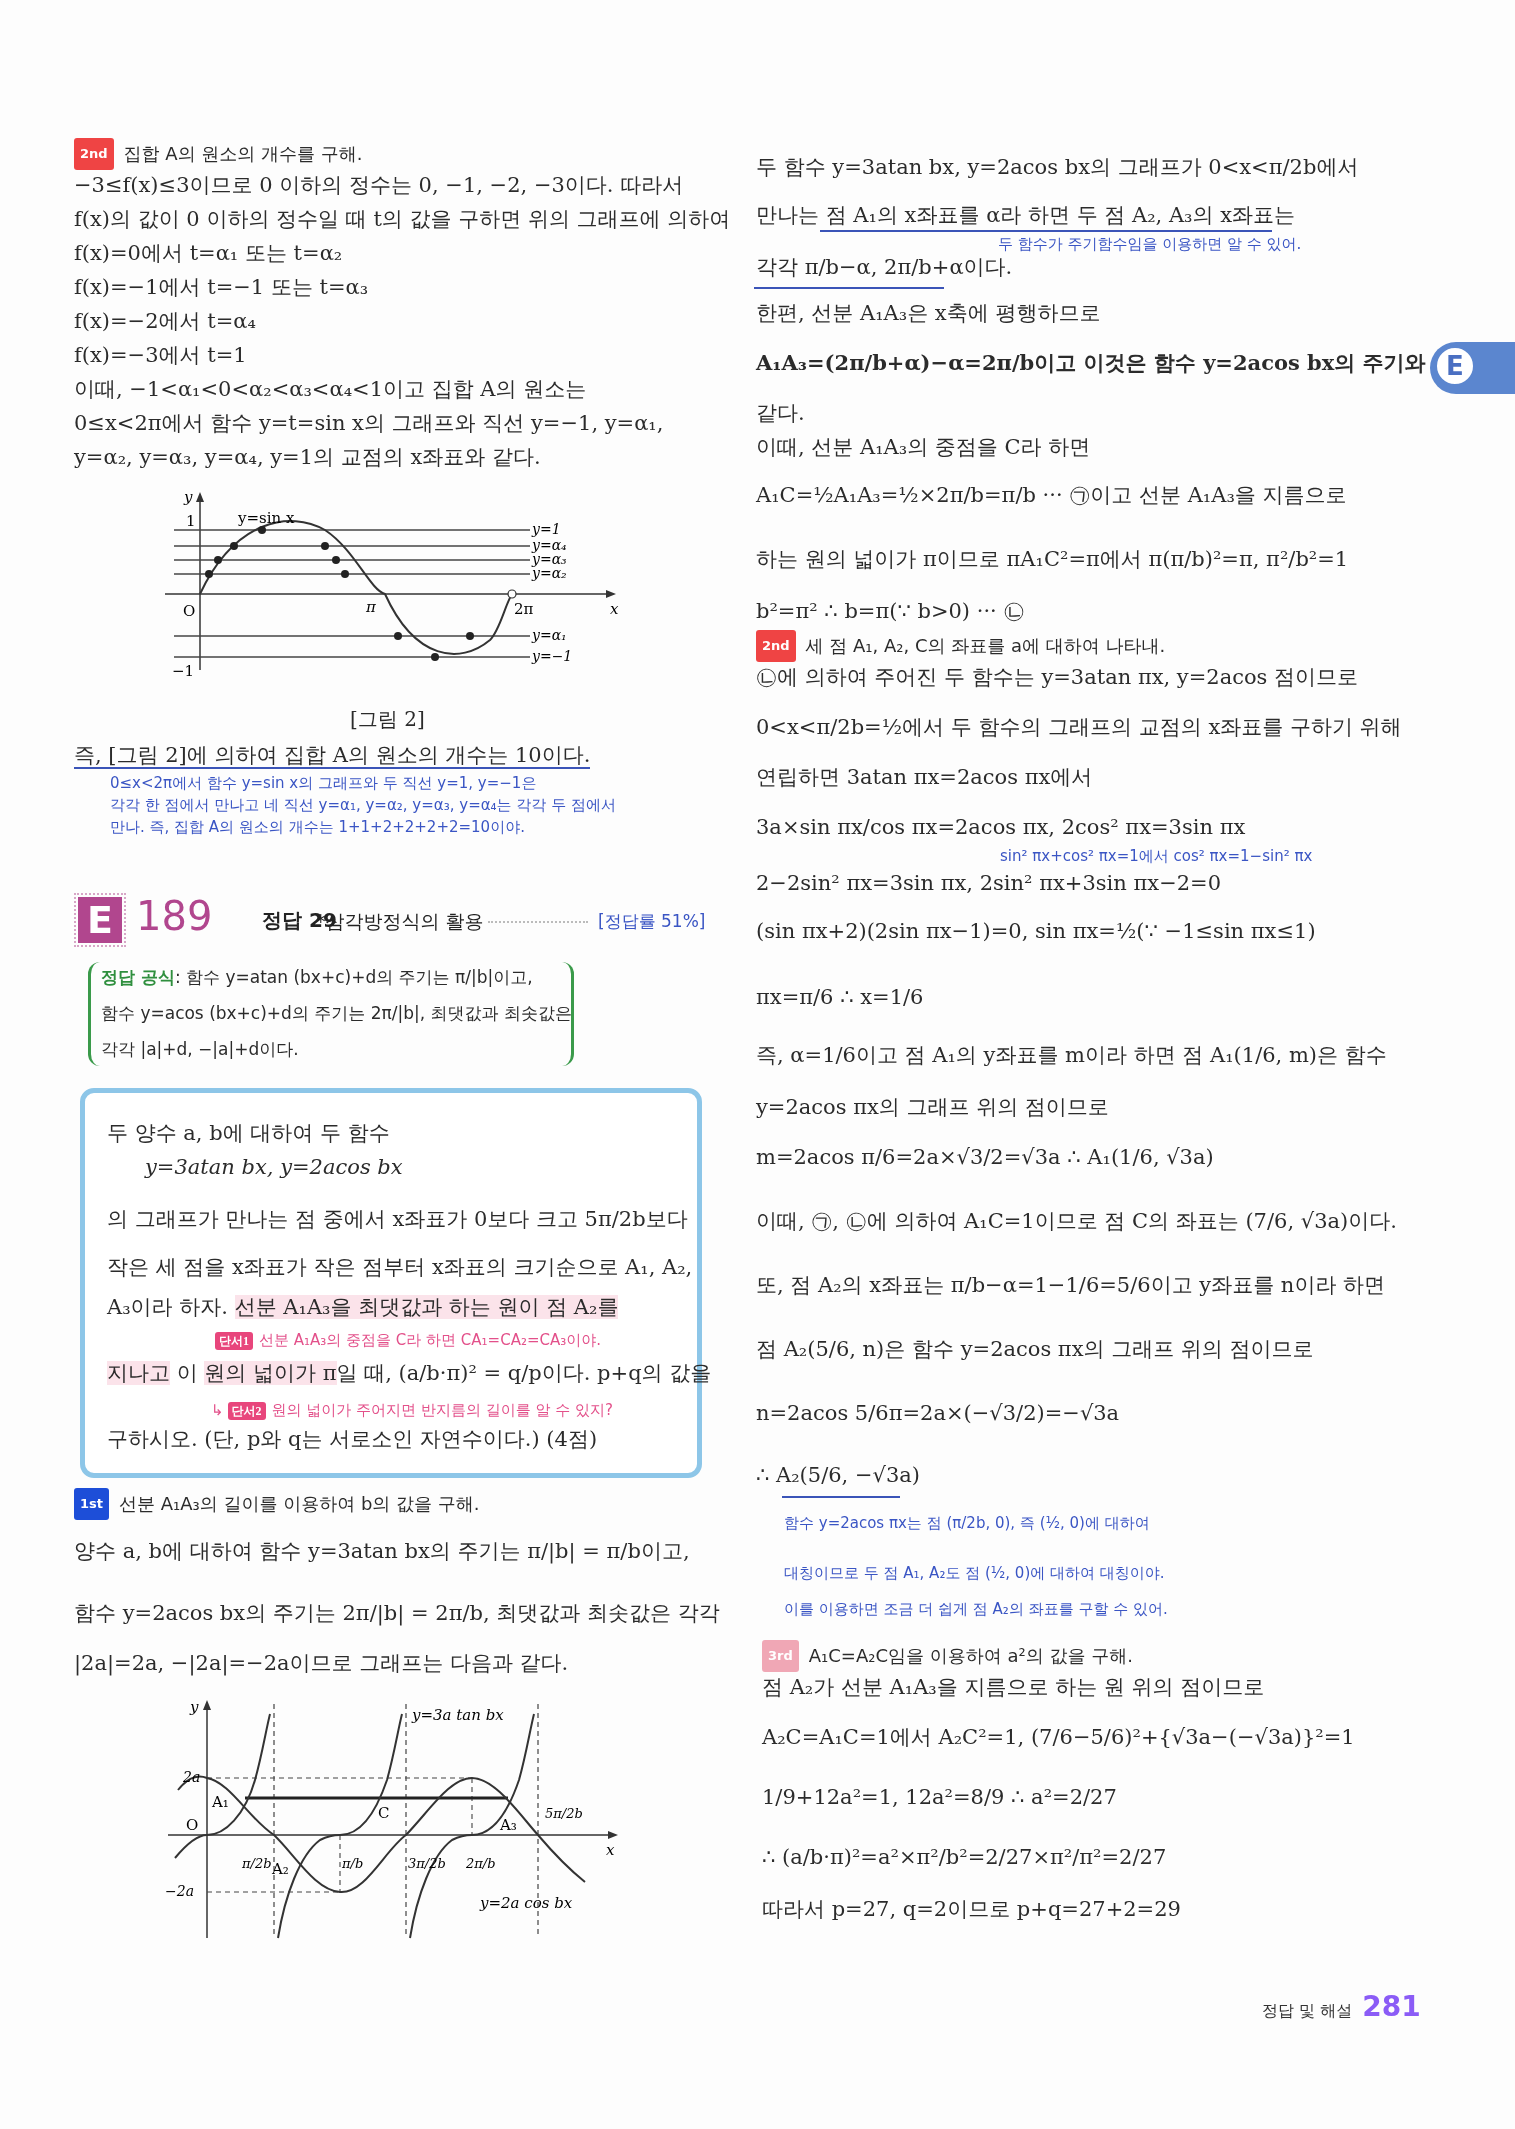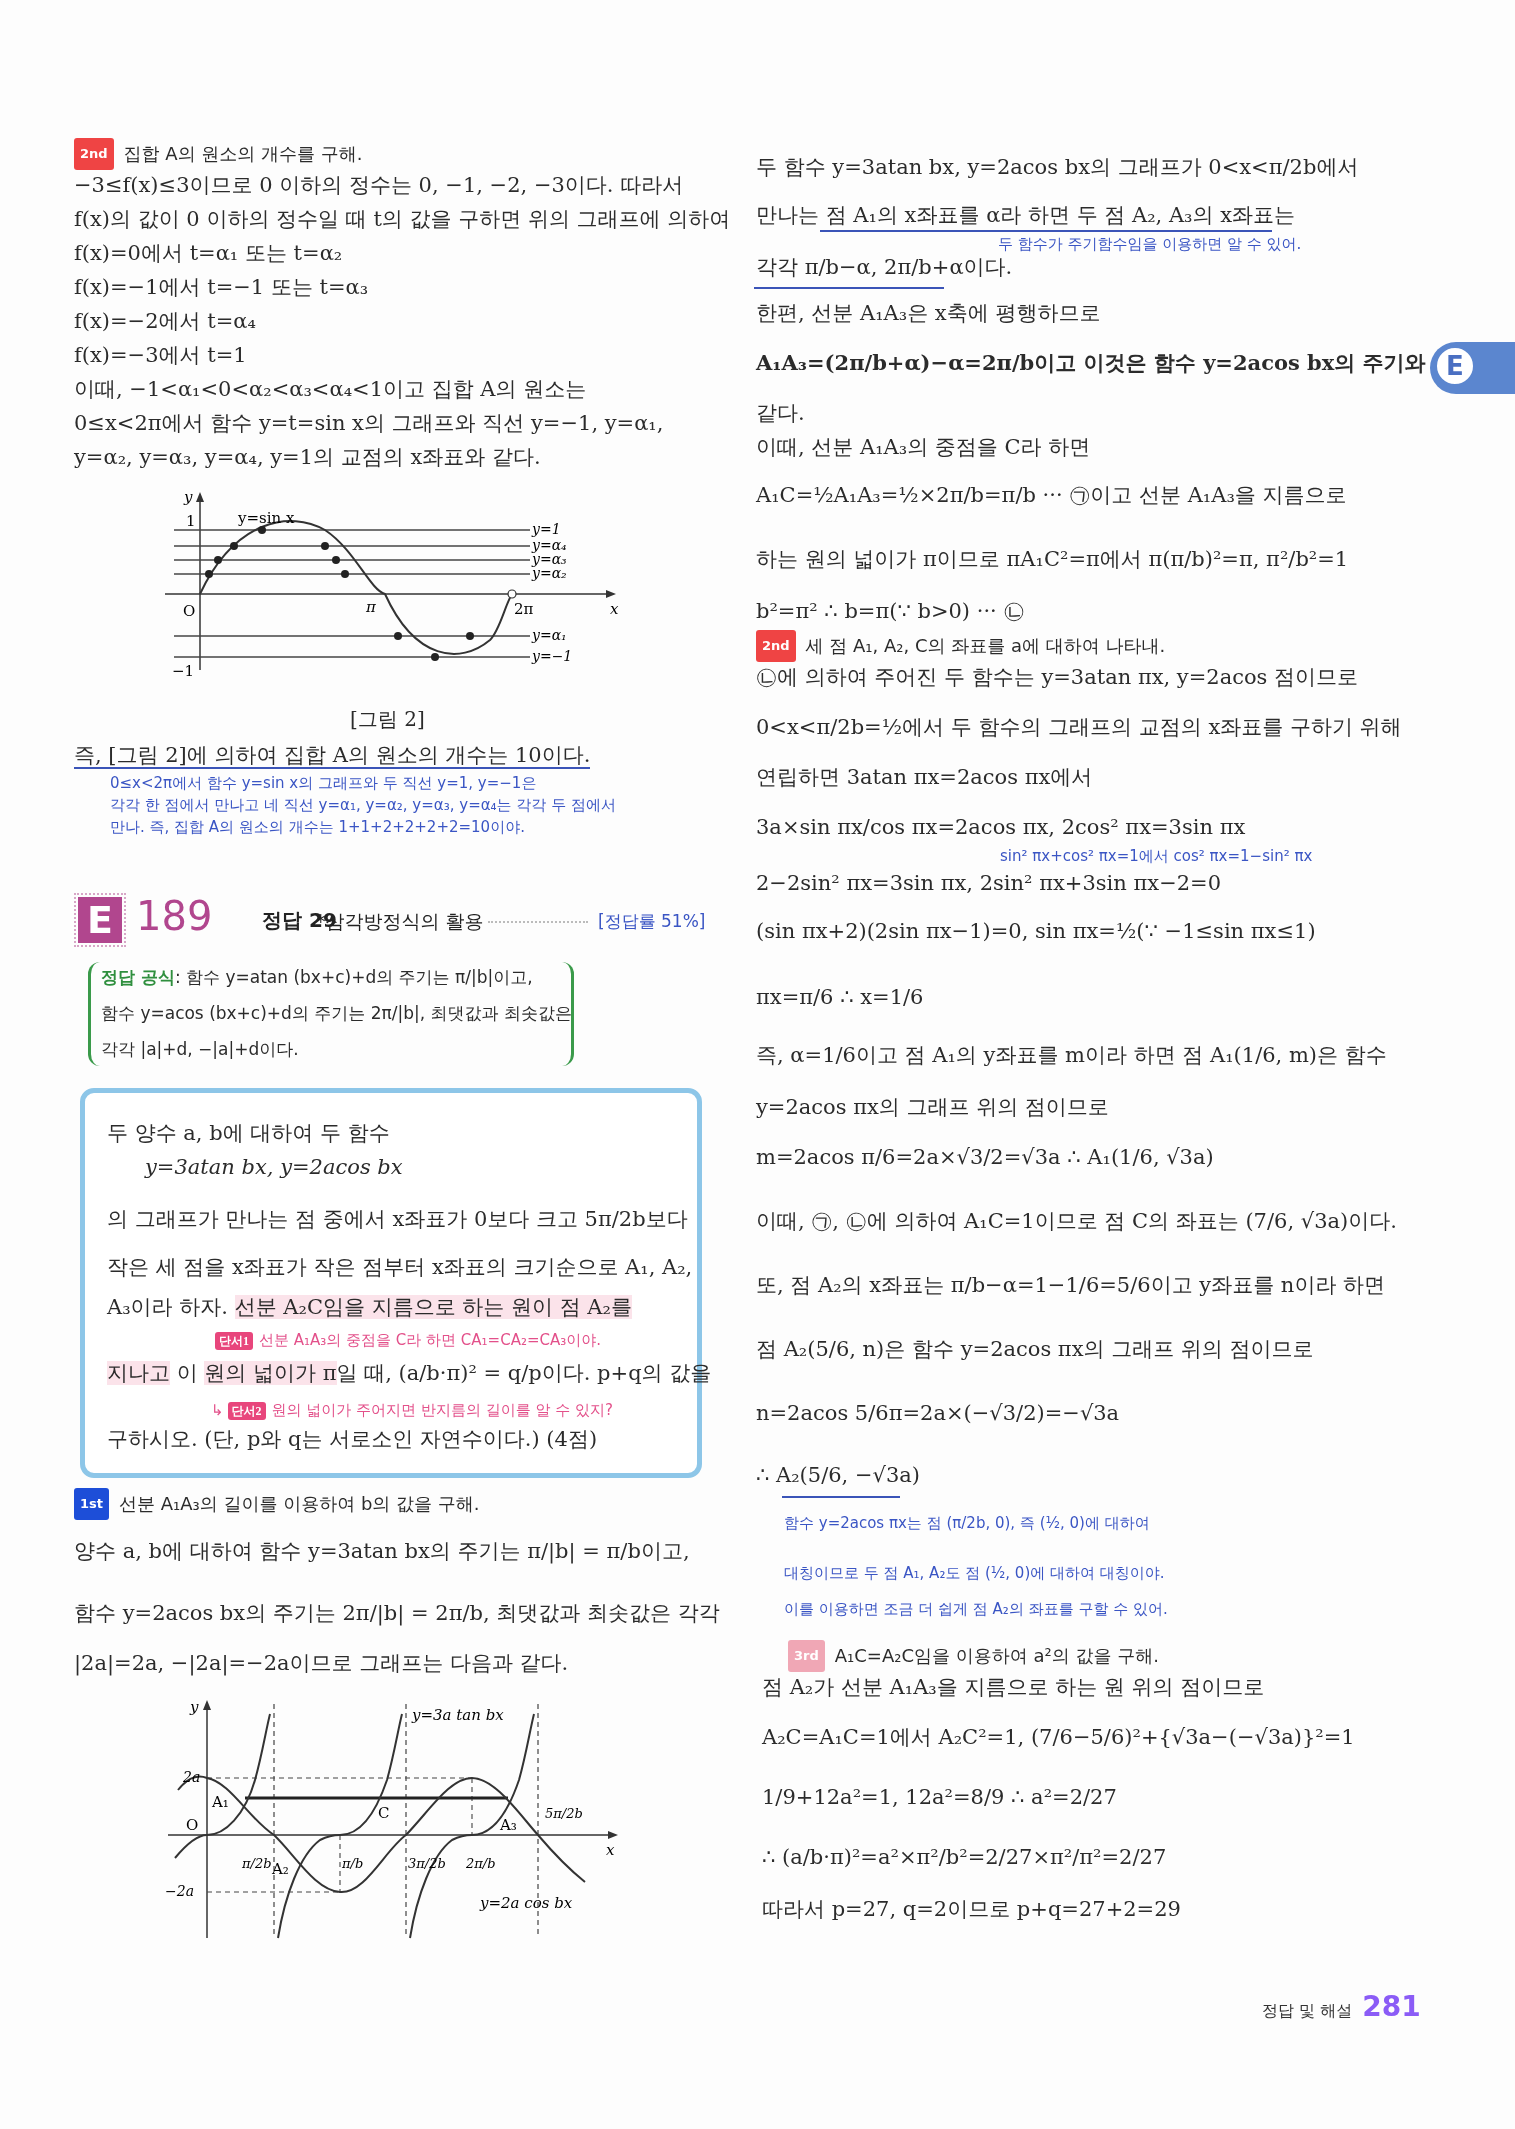--- a/index.html
+++ b/index.html
@@ -134,21 +134,21 @@
   <div class="fl" style="top:76px;">각각 |a|+d, −|a|+d이다.</div>
 </div>
 
 <div class="problem-box">
   <div class="pl" style="top:26px;">두 양수 a, b에 대하여 두 함수</div>
   <div class="pl it" style="top:62px; left:60px;">y=3atan bx, y=2acos bx</div>
   <div class="pl" style="top:112px;">의 그래프가 만나는 점 중에서 x좌표가 0보다 크고 5π/2b보다</div>
   <div class="pl" style="top:160px;">작은 세 점을 x좌표가 작은 점부터 x좌표의 크기순으로 A₁, A₂,</div>
   <div class="pl" style="top:200px;">
     <span>A₃이라 하자.</span>
-    <span class="hl-pink">선분 A₂C임을 지름으로 하는 원이 점 A₂를</span>
+    <span class="hl-pink">선분 A₁A₃을 최댓값과 하는 원이 점 A₂를</span>
   </div>
   <div class="pl" style="top:236px; left:130px; line-height:18px;">
     <span class="hint">단서1</span><span class="note-pink">선분 A₁A₃의 중점을 C라 하면 CA₁=CA₂=CA₃이야.</span>
   </div>
   <div class="pl" style="top:266px;">
     <span class="hl-pink">지나고</span><span> 이 </span><span class="hl-pink">원의 넓이가 π</span><span>일 때, (a/b·π)² = q/p이다. p+q의 값을</span>
   </div>
   <div class="pl" style="top:306px; left:126px; line-height:18px;">
     <span class="note-pink" style="margin-right:4px;">↳</span><span class="hint">단서2</span><span class="note-pink">원의 넓이가 주어지면 반지름의 길이를 알 수 있지?</span>
   </div>
@@ -238,21 +238,21 @@
 <div class="line" style="left:756px; top:1270px;">또, 점 A₂의 x좌표는 π/b−α=1−1/6=5/6이고 y좌표를 n이라 하면</div>
 <div class="line" style="left:756px; top:1334px;">점 A₂(5/6, n)은 함수 y=2acos πx의 그래프 위의 점이므로</div>
 <div class="line" style="left:756px; top:1398px;">n=2acos 5/6π=2a×(−√3/2)=−√3a</div>
 <div class="line" style="left:756px; top:1460px;">∴ A₂(5/6, −√3a)</div>
 <div class="abs" style="left:782px; top:1496px; width:118px; border-top:2px solid #3b54b8;"></div>
 
 <div class="line note-blue" style="left:784px; top:1508px;">함수 y=2acos πx는 점 (π/2b, 0), 즉 (½, 0)에 대하여</div>
 <div class="line note-blue" style="left:784px; top:1558px;">대칭이므로 두 점 A₁, A₂도 점 (½, 0)에 대하여 대칭이야.</div>
 <div class="line note-blue" style="left:784px; top:1594px;">이를 이용하면 조금 더 쉽게 점 A₂의 좌표를 구할 수 있어.</div>
 
-<div class="line step" style="left:788px; top:1640px;">
+<div class="line step" style="left:762px; top:1640px;">
   <span class="badge b3">3rd</span><span>A₁C=A₂C임을 이용하여 a²의 값을 구해.</span>
 </div>
 <div class="line" style="left:762px; top:1672px;">점 A₂가 선분 A₁A₃을 지름으로 하는 원 위의 점이므로</div>
 <div class="line" style="left:762px; top:1722px;">A₂C=A₁C=1에서 A₂C²=1, (7/6−5/6)²+{√3a−(−√3a)}²=1</div>
 <div class="line" style="left:762px; top:1782px;">1/9+12a²=1, 12a²=8/9     ∴ a²=2/27</div>
 <div class="line" style="left:762px; top:1842px;">∴ (a/b·π)²=a²×π²/b²=2/27×π²/π²=2/27</div>
 <div class="line" style="left:762px; top:1894px;text-align:right;">따라서 p=27, q=2이므로 p+q=27+2=29</div>
 
 <div class="e-tab">
   <div class="circ">E</div>

